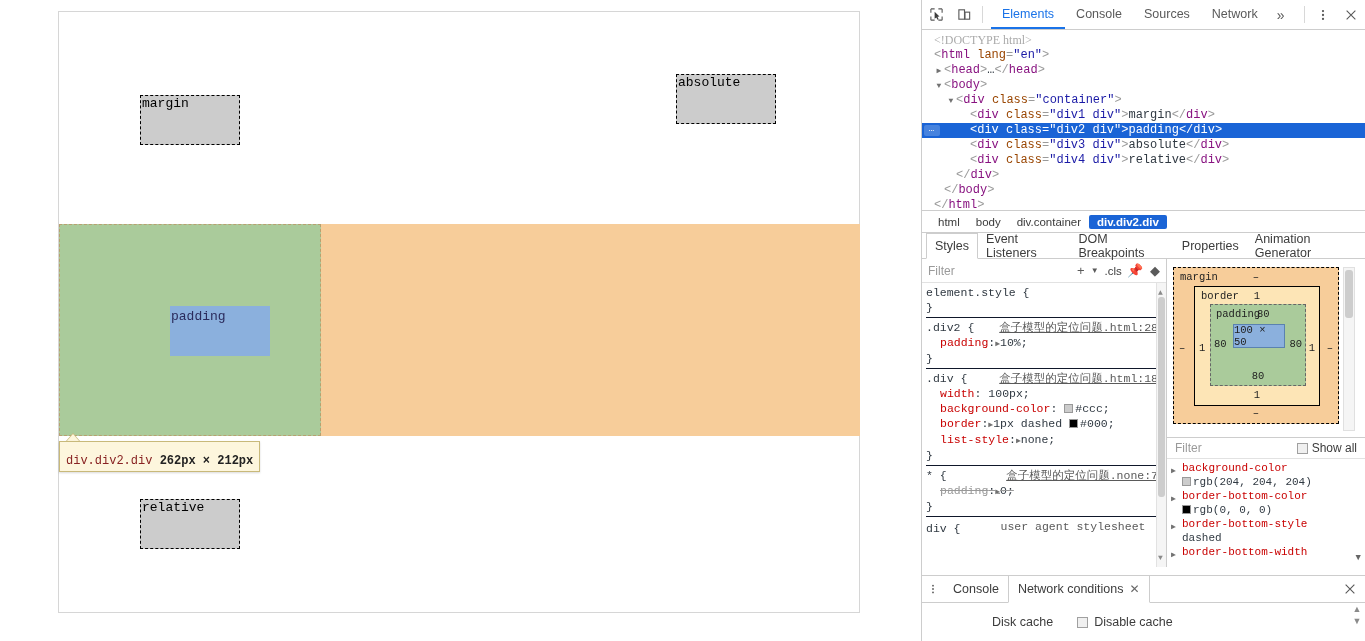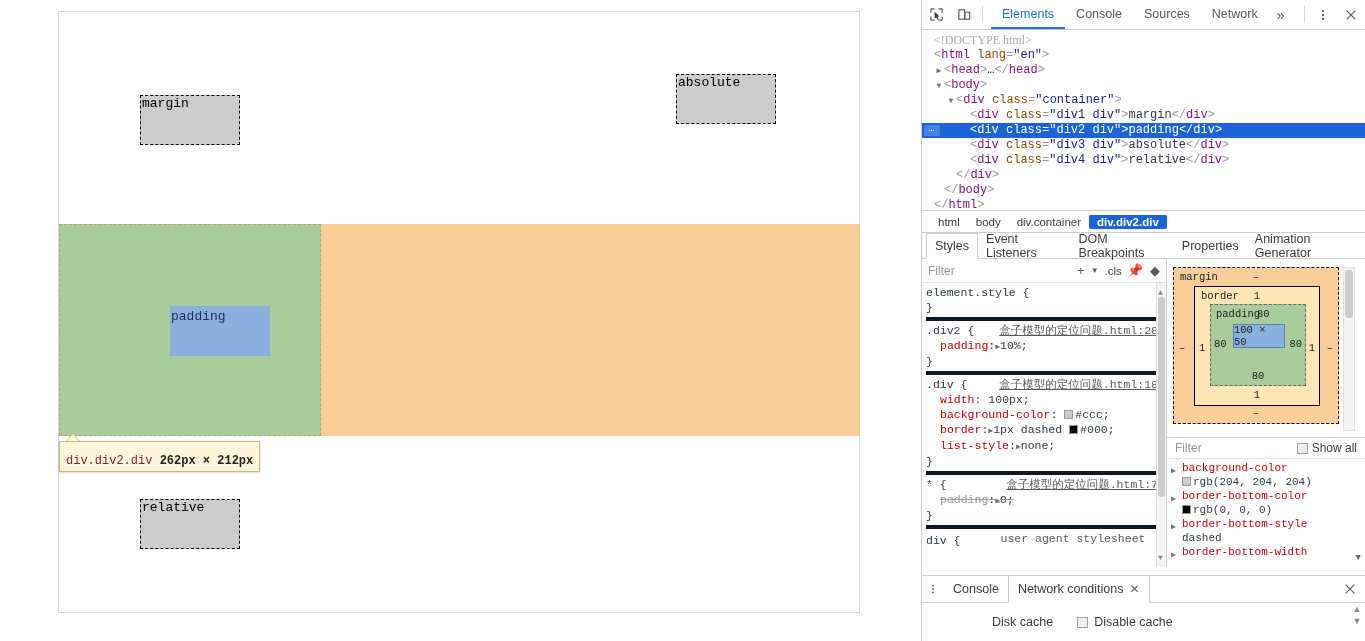--- a/index.html
+++ b/index.html
@@ -231,21 +231,21 @@
 
   #styles-list {
     flex: 1;
     overflow: hidden;
     font-family: "Liberation Mono", monospace;
     font-size: 11.5px;
     line-height: 15px;
     position: relative;
     padding-left: 4px;
   }
-  .rule { border-bottom: 4px solid #0f172a; padding: 2px 0 2px 0; }
+  .rule { border-bottom: 1px solid #0f172a; padding: 2px 0 2px 0; }
   .rule-head { display: flex; }
   .sel-name { color: #303942; }
   .rule-src {
     margin-left: auto; padding-right: 8px;
     color: #5a5a5a; text-decoration: underline; cursor: pointer;
   }
   .decl { padding-left: 14px; }
   .prop { color: #c80000; }
   .val  { color: #303942; }
   .decl.disabled { text-decoration: line-through; color: #999; }
@@ -555,21 +555,21 @@
             </div>
             <div class="decl">
               <span class="prop">list-style</span><span class="val">:</span><span class="expand">▶</span><span class="val">none;</span>
             </div>
             <div>}</div>
           </div>
 
           <div class="rule">
             <div class="rule-head">
               <span class="sel-name">* {</span>
-              <span class="rule-src">盒子模型的定位问题.html:7</span>
+              <span class="rule-src">盒子模型的定位问题.none:7</span>
             </div>
             <div class="decl disabled">
               <span class="prop">padding</span><span class="val">:</span><span class="expand">▶</span><span class="val">0;</span>
             </div>
             <div>}</div>
           </div>
 
           <div class="rule" style="border-bottom:none">
             <div class="rule-head">
               <span class="sel-name ua-rule">div {</span>

